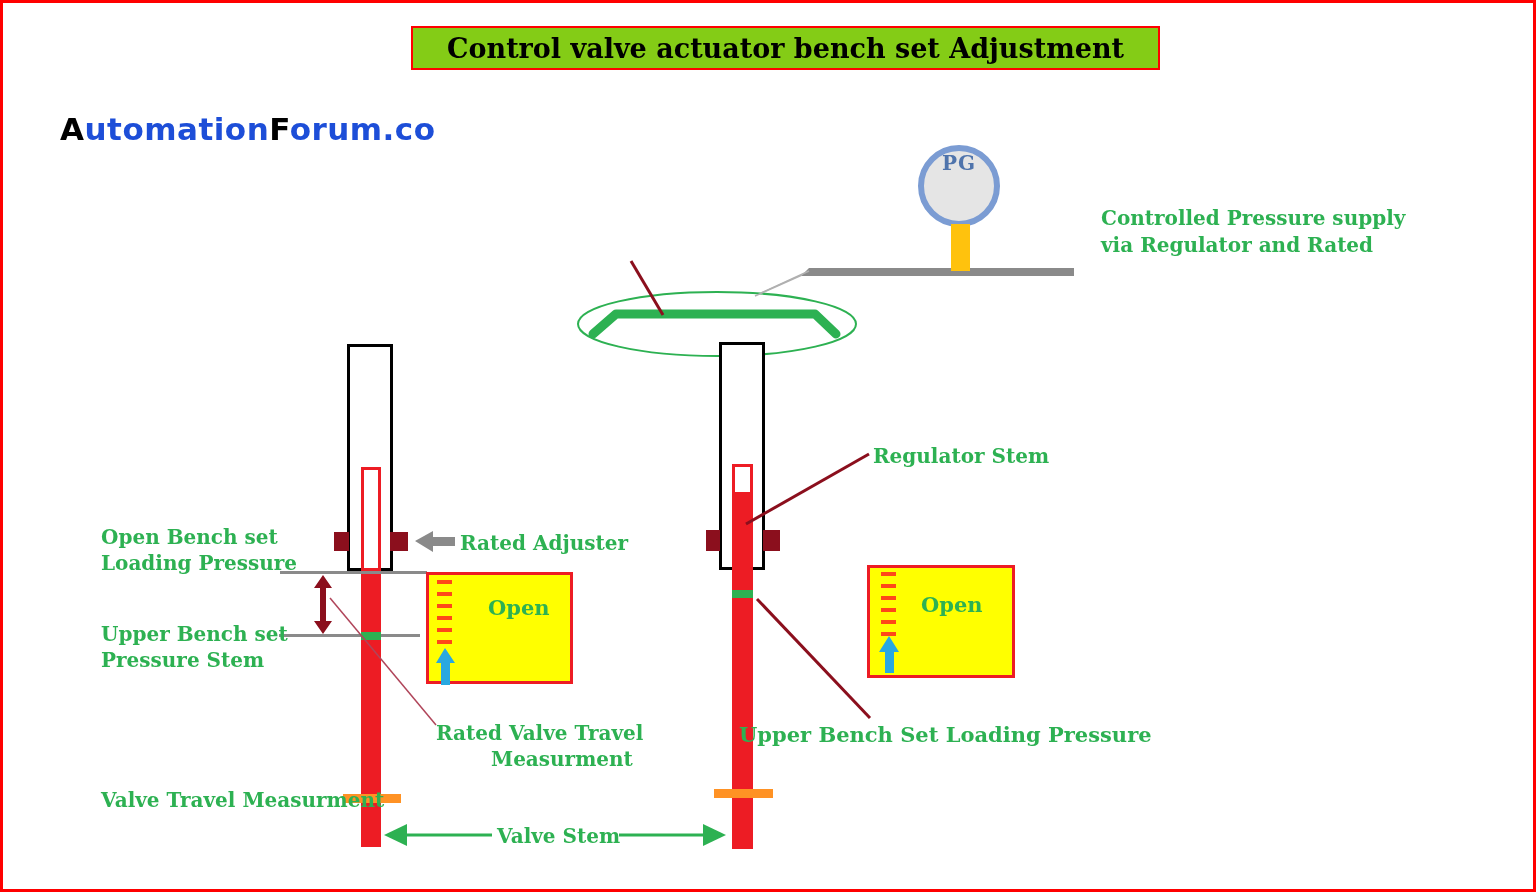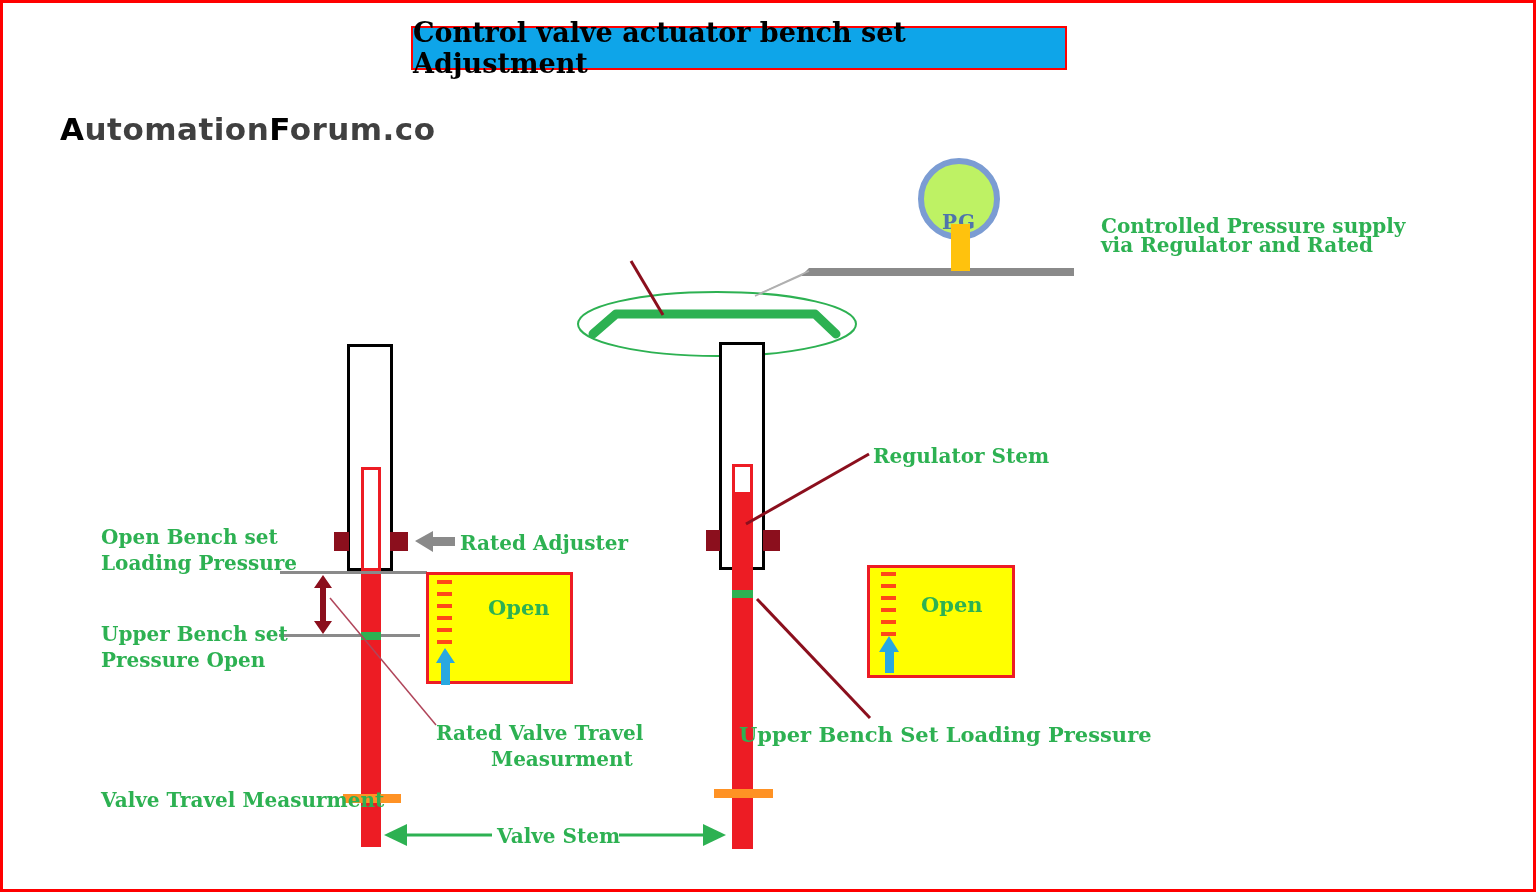--- a/index.html
+++ b/index.html
@@ -6,49 +6,49 @@
   #frame{
     position:relative;width:1536px;height:892px;background:#ffffff;
     border:3px solid #ff0000;box-sizing:border-box;overflow:hidden;
     font-family:"DejaVu Serif","Liberation Serif",serif;
   }
   .lbl{
     position:absolute;color:#2db152;font-weight:bold;font-size:20px;
     white-space:nowrap;line-height:26px;
   }
   #title-box{
-    position:absolute;left:408px;top:23px;width:656px;height:44px;
-    background:#0ea5e9;border:2px solid #ff0000;box-sizing:border-box;
+    position:absolute;left:408px;top:23px;width:749px;height:44px;
+    background:#84cc16;border:2px solid #ff0000;box-sizing:border-box;
     display:flex;align-items:center;justify-content:center;
     font-size:27px;font-weight:bold;color:#000;
   }
   #logo{
     position:absolute;left:57px;top:108px;font-family:"DejaVu Sans","Liberation Sans",sans-serif;
     font-weight:bold;font-size:31px;white-space:nowrap;letter-spacing:0.5px;
   }
-  #logo .red{color:#404040;margin-top:16px;} #logo .blk{color:#000;}
+  #logo .red{color:#1d4ed8;margin-top:16px;} #logo .blk{color:#000;}
   .svg-layer{position:absolute;left:0;top:0;width:1536px;height:892px;pointer-events:none;}
   .housing{position:absolute;background:#fff;border:3px solid #000;box-sizing:border-box;}
   .hollow-red{position:absolute;background:#fff;border:3px solid #ed1c24;box-sizing:border-box;}
   .stem{position:absolute;background:#ed1c24;}
   .maroon-block{position:absolute;background:#8b0f1d;}
   .green-band{position:absolute;background:#2db152;}
   .orange-bar{position:absolute;background:#ff9224;}
   .gray-line{position:absolute;background:#8a8a8a;height:3px;}
   .open-box{
     position:absolute;background:#ffff00;border:3px solid #ed1c24;box-sizing:border-box;
   }
   .dash-ticks{
     position:absolute;width:15px;
     background:repeating-linear-gradient(to bottom,#ff4719 0px,#ff4719 4px,transparent 4px,transparent 12px);
   }
   #pg-circle{
-    position:absolute;left:915px;top:155px;width:82px;height:82px;border-radius:50%;
-    border:6px solid #7b9cd3;background:#bef264;box-sizing:border-box;
-    display:flex;align-items:flex-end;justify-content:center;
+    position:absolute;left:915px;top:142px;width:82px;height:82px;border-radius:50%;
+    border:6px solid #7b9cd3;background:#e5e5e5;box-sizing:border-box;
+    display:flex;align-items:flex-start;justify-content:center;
     color:#4f74ac;font-weight:bold;font-size:20px;letter-spacing:1px;
   }
   #pg-stem{position:absolute;left:948px;top:221px;width:19px;height:47px;background:#ffc20d;}
 </style>
 </head>
 <body>
 
 <div id="frame">
 
   <svg class="svg-layer" viewBox="0 0 1536 892">
@@ -97,28 +97,28 @@
   <div class="stem" style="left:729px;top:489px;width:21px;height:357px;"></div>
   <div class="maroon-block" style="left:703px;top:527px;width:14px;height:21px;"></div>
   <div class="maroon-block" style="left:760px;top:527px;width:17px;height:21px;"></div>
   <div class="green-band" style="left:729px;top:587px;width:21px;height:8px;"></div>
   <div class="orange-bar" style="left:711px;top:786px;width:59px;height:9px;"></div>
 
   <div class="open-box" style="left:864px;top:562px;width:148px;height:113px;"></div>
   <div class="dash-ticks" style="left:878px;top:569px;height:64px;"></div>
   <div class="lbl" style="left:918px;top:589px;font-size:21px;">Open</div>
 
-  <div class="lbl" style="left:1098px;top:202px;margin-top:8px;">Controlled Pressure supply</div>
+  <div class="lbl" style="left:1098px;top:202px;">Controlled Pressure supply</div>
   <div class="lbl" style="left:1098px;top:229px;">via Regulator and Rated</div>
   <div class="lbl" style="left:870px;top:440px;">Regulator Stem</div>
   <div class="lbl" style="left:98px;top:521px;">Open Bench set</div>
   <div class="lbl" style="left:98px;top:547px;">Loading Pressure</div>
   <div class="lbl" style="left:457px;top:527px;">Rated Adjuster</div>
   <div class="lbl" style="left:98px;top:618px;">Upper Bench set</div>
-  <div class="lbl" style="left:98px;top:644px;">Pressure Open</div>
+  <div class="lbl" style="left:98px;top:644px;">Pressure Stem</div>
   <div class="lbl" style="left:433px;top:717px;">Rated Valve Travel</div>
   <div class="lbl" style="left:452px;top:743px;margin-left:36px;">Measurment</div>
   <div class="lbl" style="left:736px;top:719px;font-size:21px;">Upper Bench Set Loading Pressure</div>
   <div class="lbl" style="left:98px;top:784px;">Valve Travel Measurment</div>
   <div class="lbl" style="left:494px;top:820px;">Valve Stem</div>
 
   <svg class="svg-layer" viewBox="0 0 1536 892">
 
     <polygon points="412,538 430,528 430,534 452,534 452,543 430,543 430,549" fill="#8a8a8a"></polygon>
 

